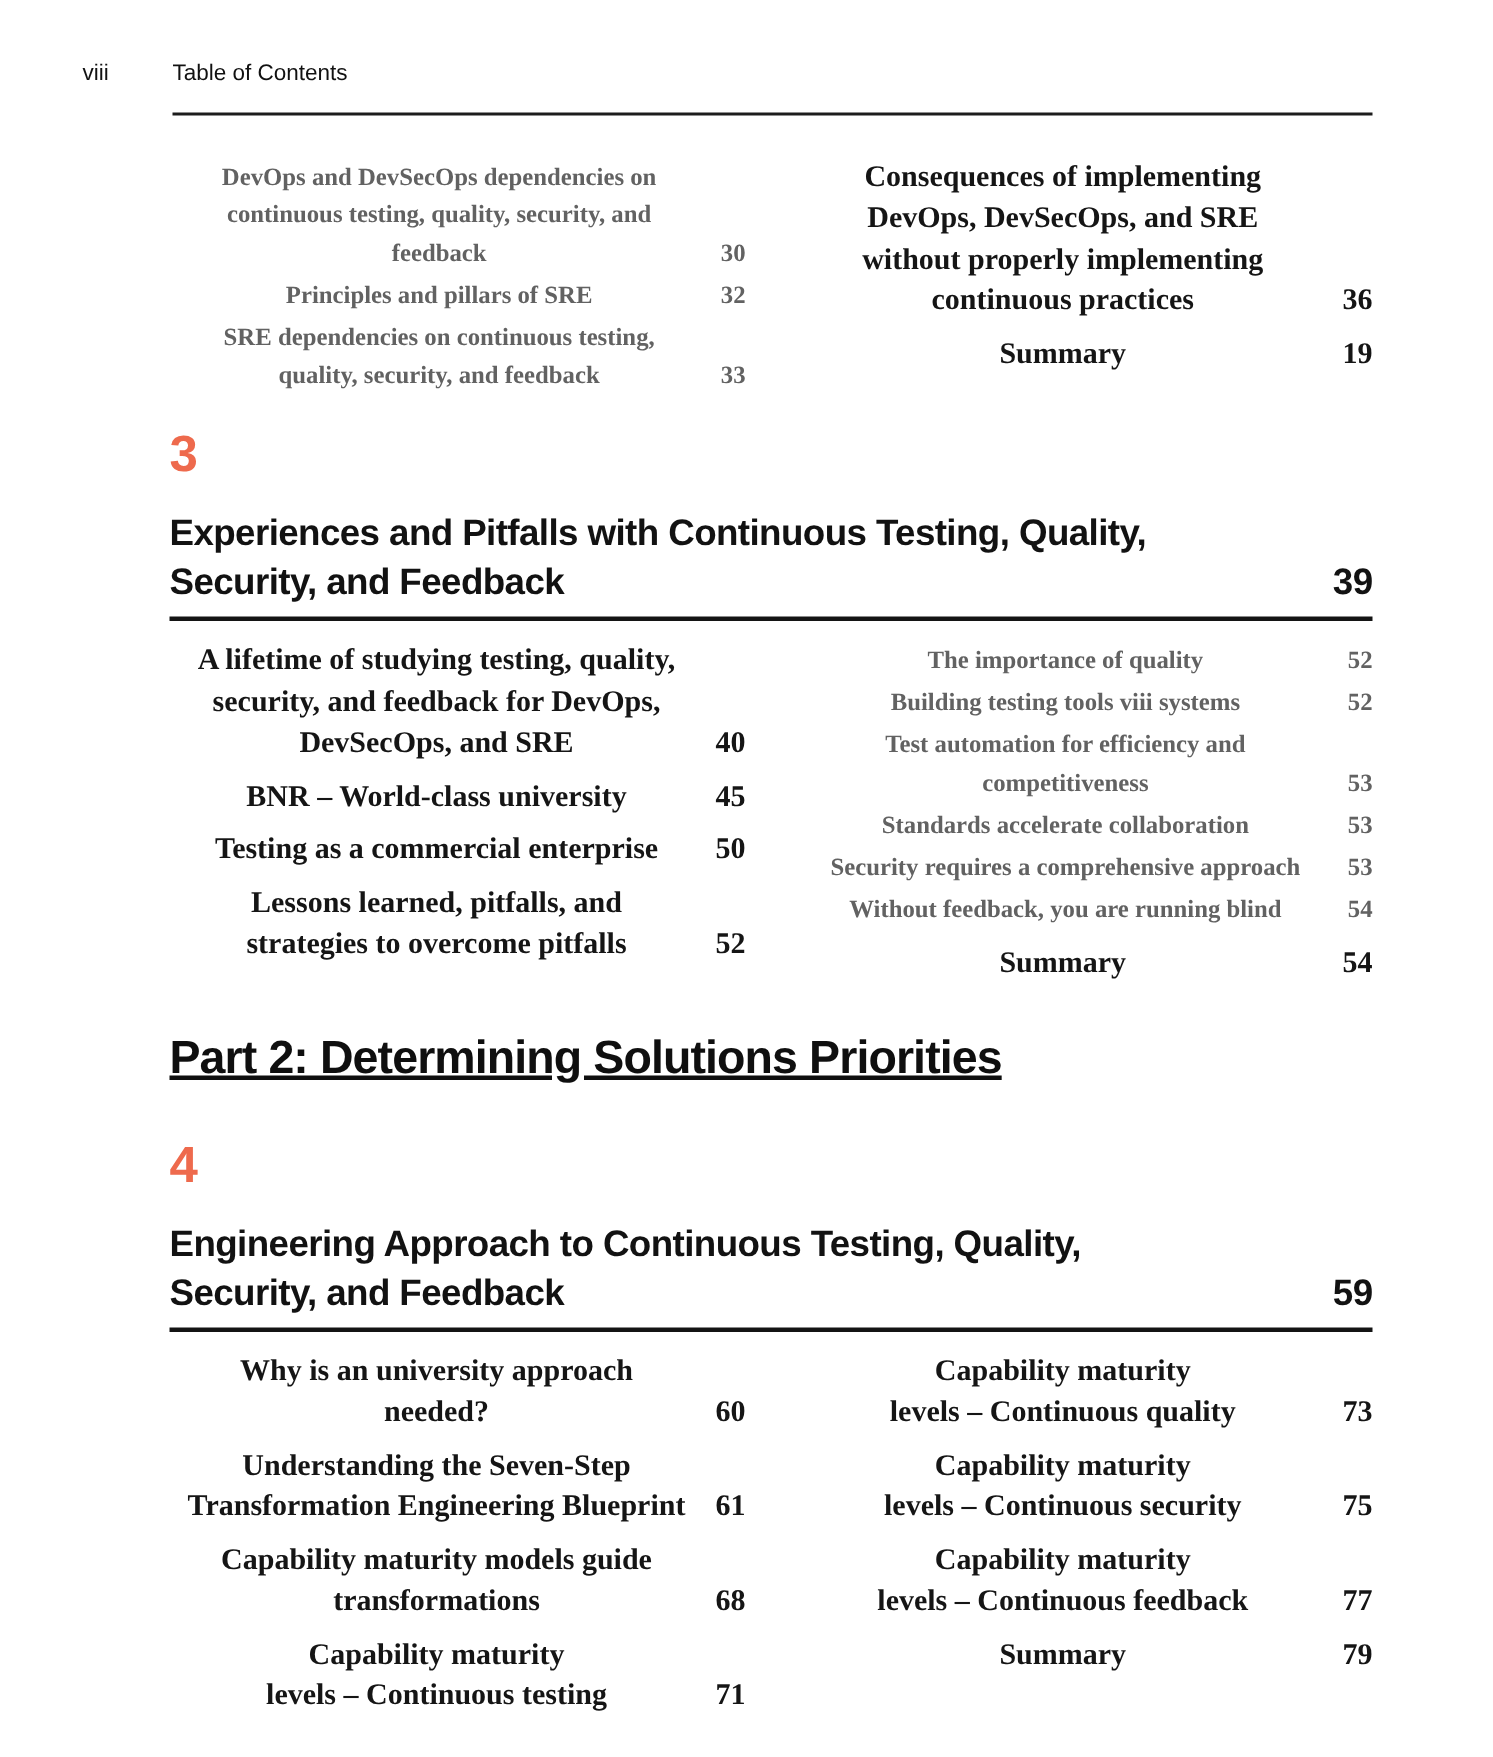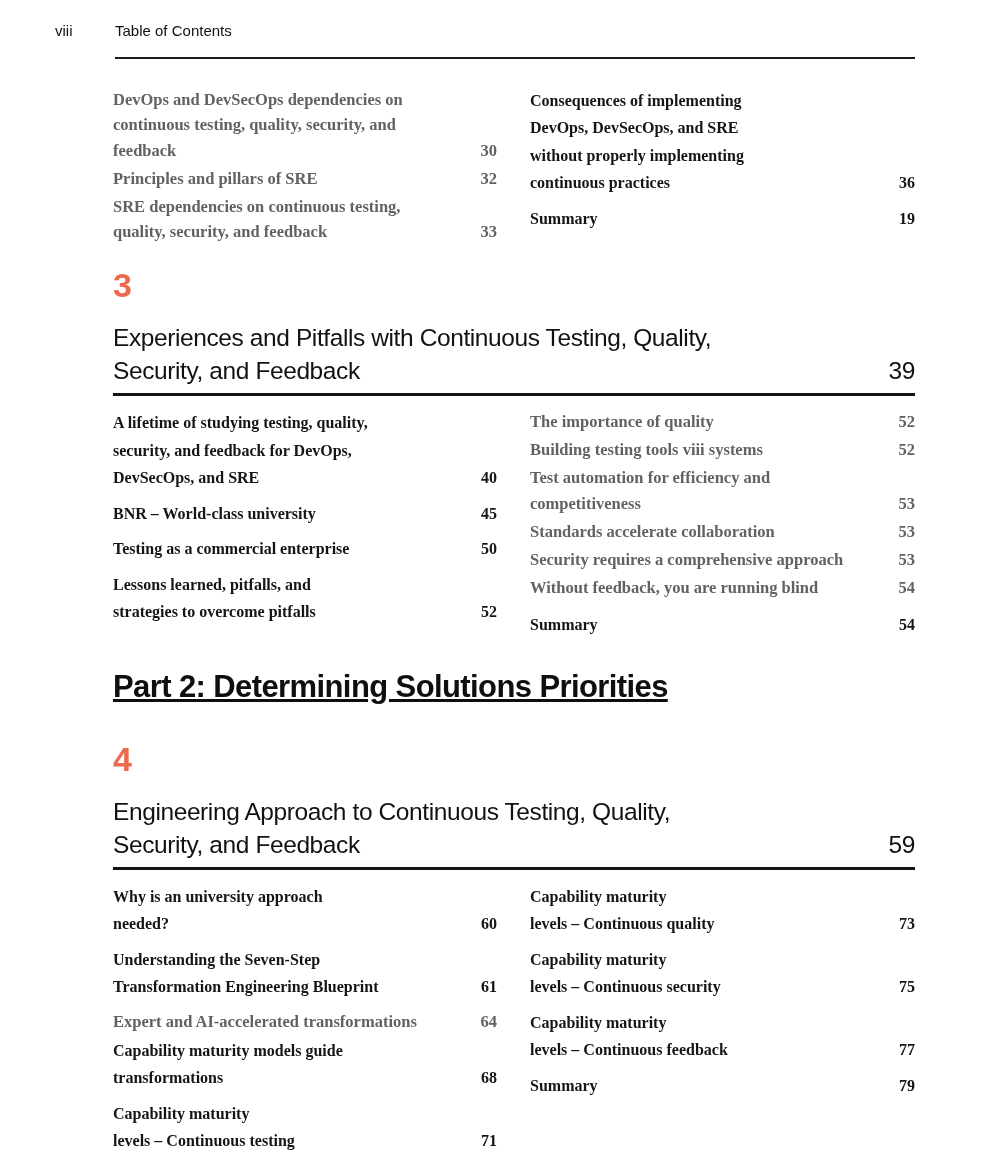--- a/index.html
+++ b/index.html
@@ -8,21 +8,21 @@
     --muted: #626262;
   }
   * { box-sizing: border-box; margin: 0; padding: 0; }
   html, body { width: 995px; height: 1171px; }
   body {
     background: #ffffff;
     font-family: "Liberation Serif", "DejaVu Serif", serif;
     color: var(--text);
     overflow: hidden;
   }
-  .page { width: 995px; height: 1171px; padding-top: 22px; position: relative; }
+  .page { width: 995px; height: 1171px; padding-top: 40px; position: relative; }
 
   
   .page-header {
     position: relative;
     padding-left: 115px;
     font-family: "Liberation Sans", "DejaVu Sans", sans-serif;
     font-size: 15px;
     line-height: 18px;
     color: #111;
   }
@@ -38,24 +38,24 @@
   
   .columns { display: flex; }
   .col-left  { width: 384px; flex: 0 0 384px; }
   .col-gap   { width: 33px;  flex: 0 0 33px; }
   .col-right { width: 385px; flex: 0 0 385px; }
   .block1 { margin-top: 28px; }
   .body-cols { margin-top: 13px; }
 
   
   .entry { display: flex; align-items: flex-end; font-weight: bold; }
-  .entry .lbl { flex: 1 1 auto; white-space: pre; padding-right: 8px; }
+  .entry .lbl { flex: 1 1 auto; white-space: pre; padding-right: 8px; text-align: center; }
   .entry .pg  { flex: 0 0 auto; }
   .entry.main {
-    font-size: 16px;
+    font-size: 20px;
     line-height: 27.5px;
     color: var(--text);
     margin-bottom: 8px;
   }
   .entry.sub {
     font-size: 16.5px;
     line-height: 25.5px;
     color: var(--muted);
     margin-bottom: 2.5px;
   }
@@ -71,21 +71,21 @@
     line-height: 36px;
     color: var(--accent);
   }
   .mt-ch3 { margin-top: 20px; }
   .mt-ch4 { margin-top: 36px; }
   .chapter-title-row {
     margin-top: 18px;
     display: flex;
     align-items: flex-end;
     font-family: "Liberation Sans", "DejaVu Sans", sans-serif;
-    font-weight: normal;
+    font-weight: bold;
     font-size: 24.5px;
     line-height: 33px;
     letter-spacing: -0.4px;
     color: #121212;
   }
   .chapter-title-row .lbl { flex: 1 1 auto; white-space: pre; }
   .chapter-title-row .pg { flex: 0 0 auto; }
   .chapter-rule { height: 3px; background: #141414; margin-top: 6px; }
 
   
@@ -230,24 +230,20 @@
         <div class="entry main">
           <span class="lbl">Why is an university approach
 needed?</span>
           <span class="pg">60</span>
         </div>
         <div class="entry main">
           <span class="lbl">Understanding the Seven-Step
 Transformation Engineering Blueprint</span>
           <span class="pg">61</span>
         </div>
-        <div class="entry sub sub-solo">
-          <span class="lbl">Expert and AI-accelerated transformations</span>
-          <span class="pg">64</span>
-        </div>
         <div class="entry main">
           <span class="lbl">Capability maturity models guide
 transformations</span>
           <span class="pg">68</span>
         </div>
         <div class="entry main">
           <span class="lbl">Capability maturity
 levels – Continuous testing</span>
           <span class="pg">71</span>
         </div>

